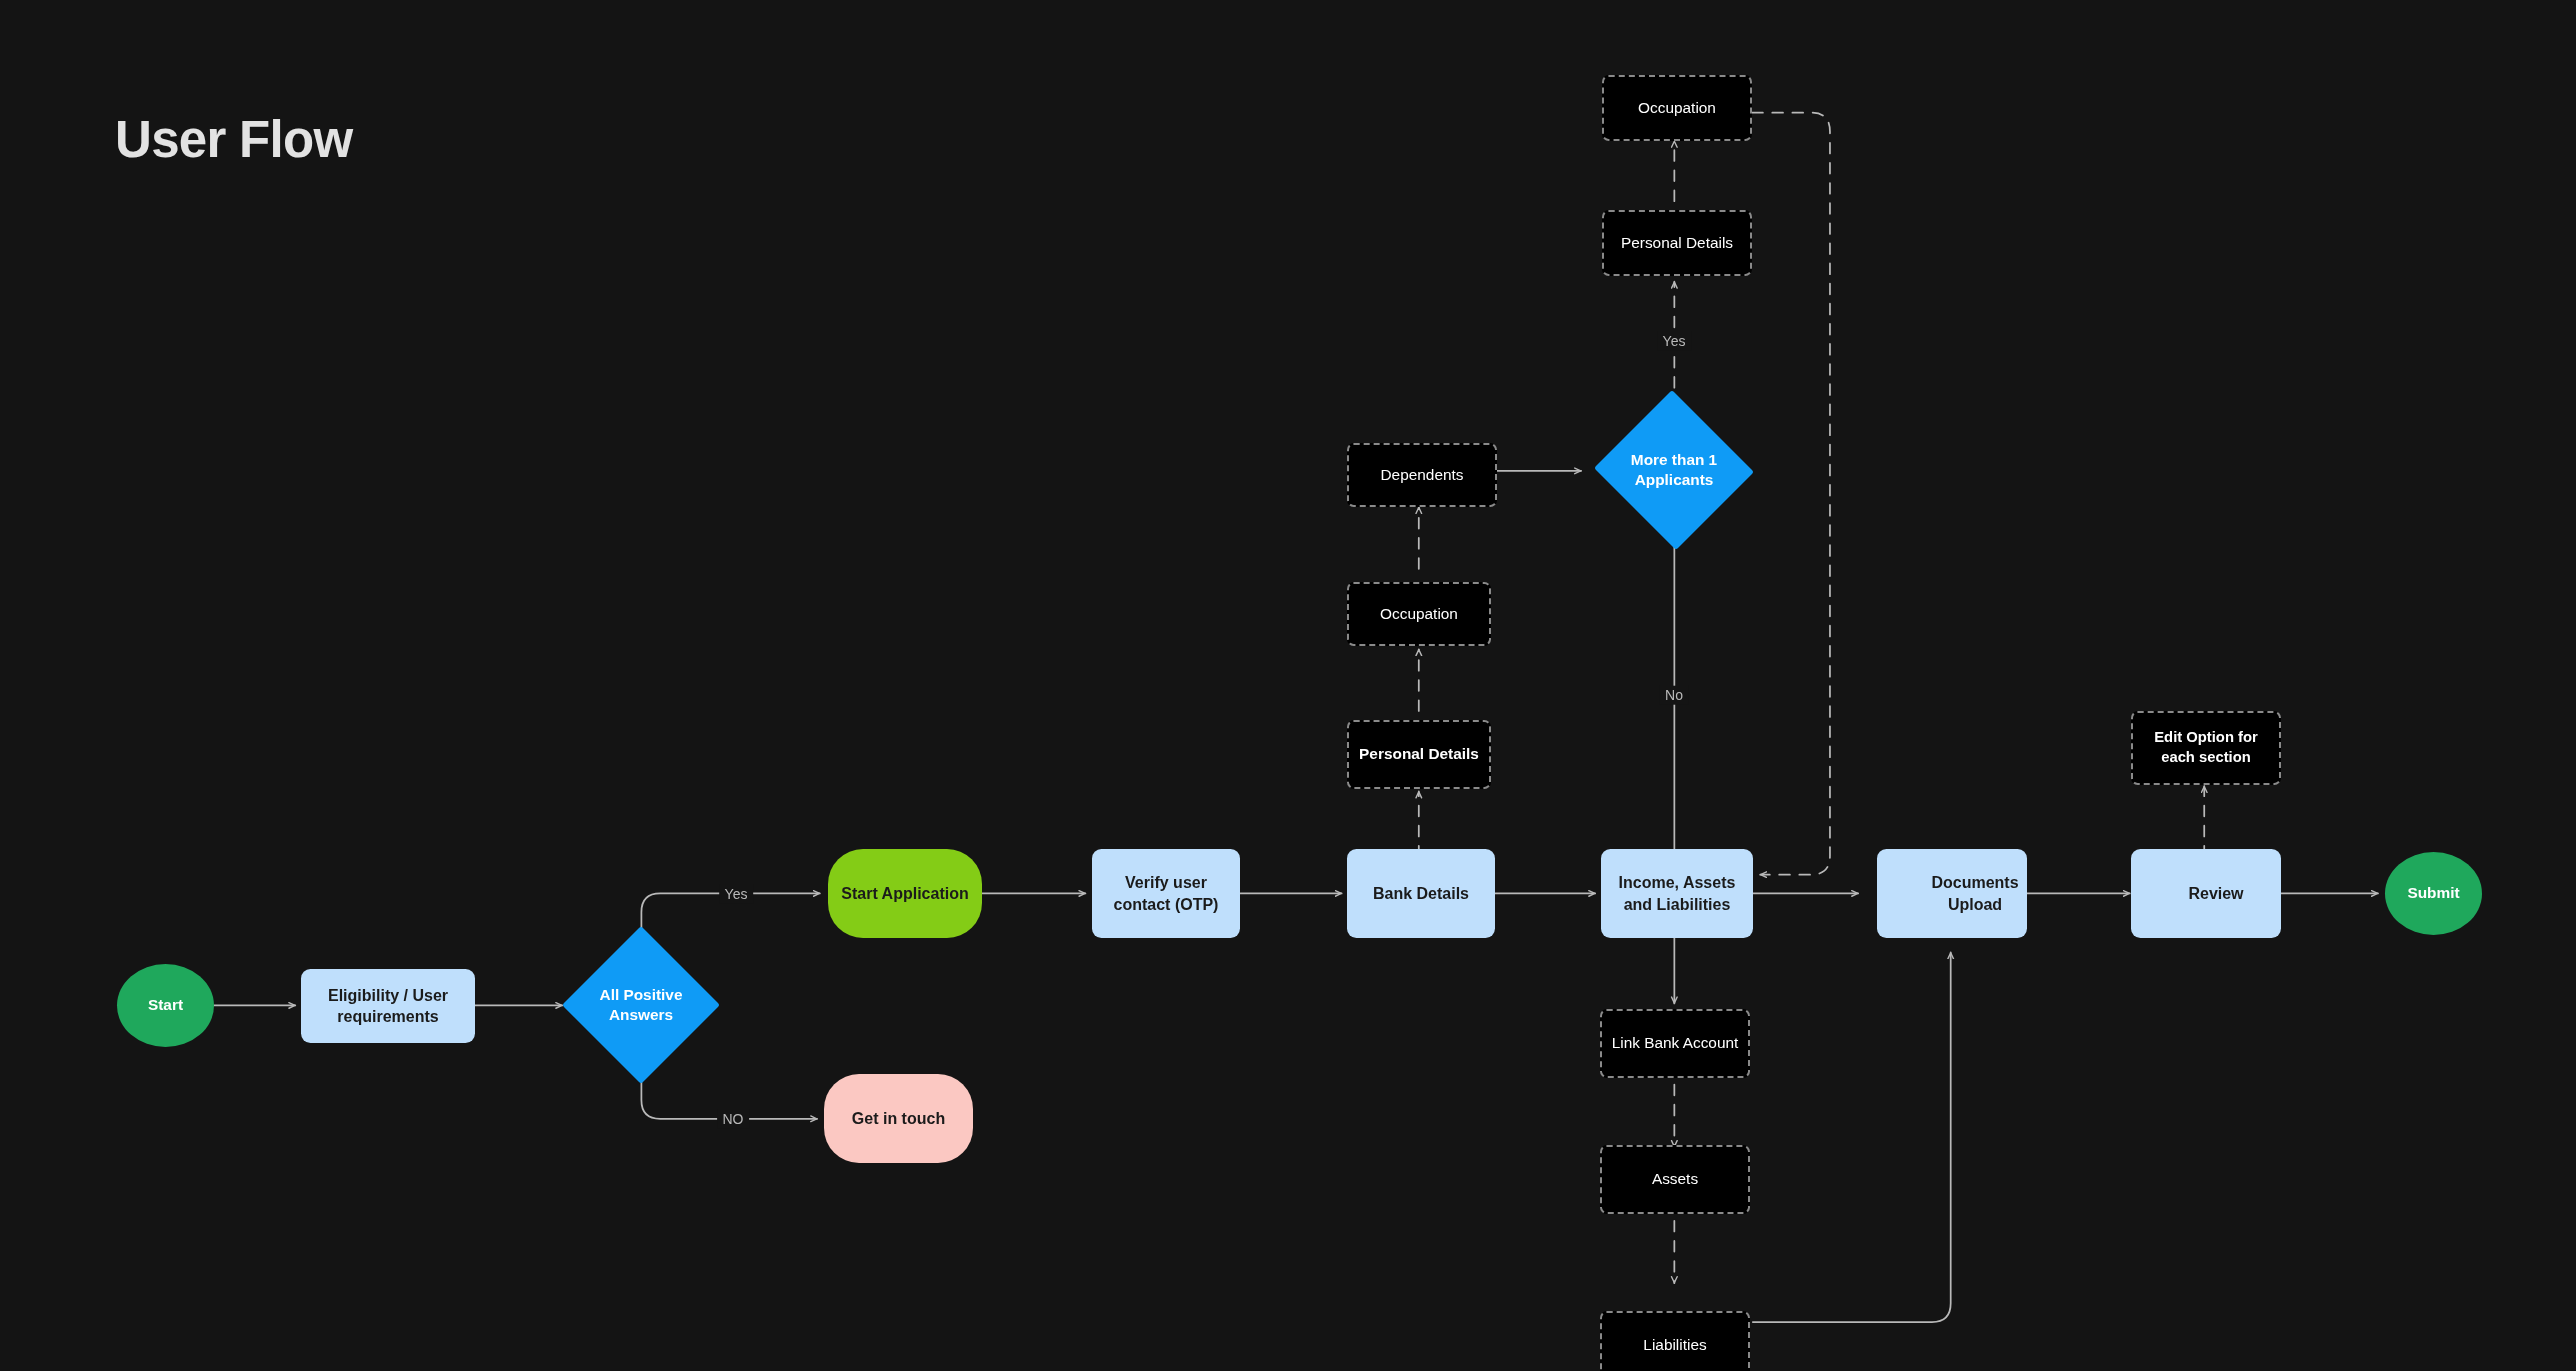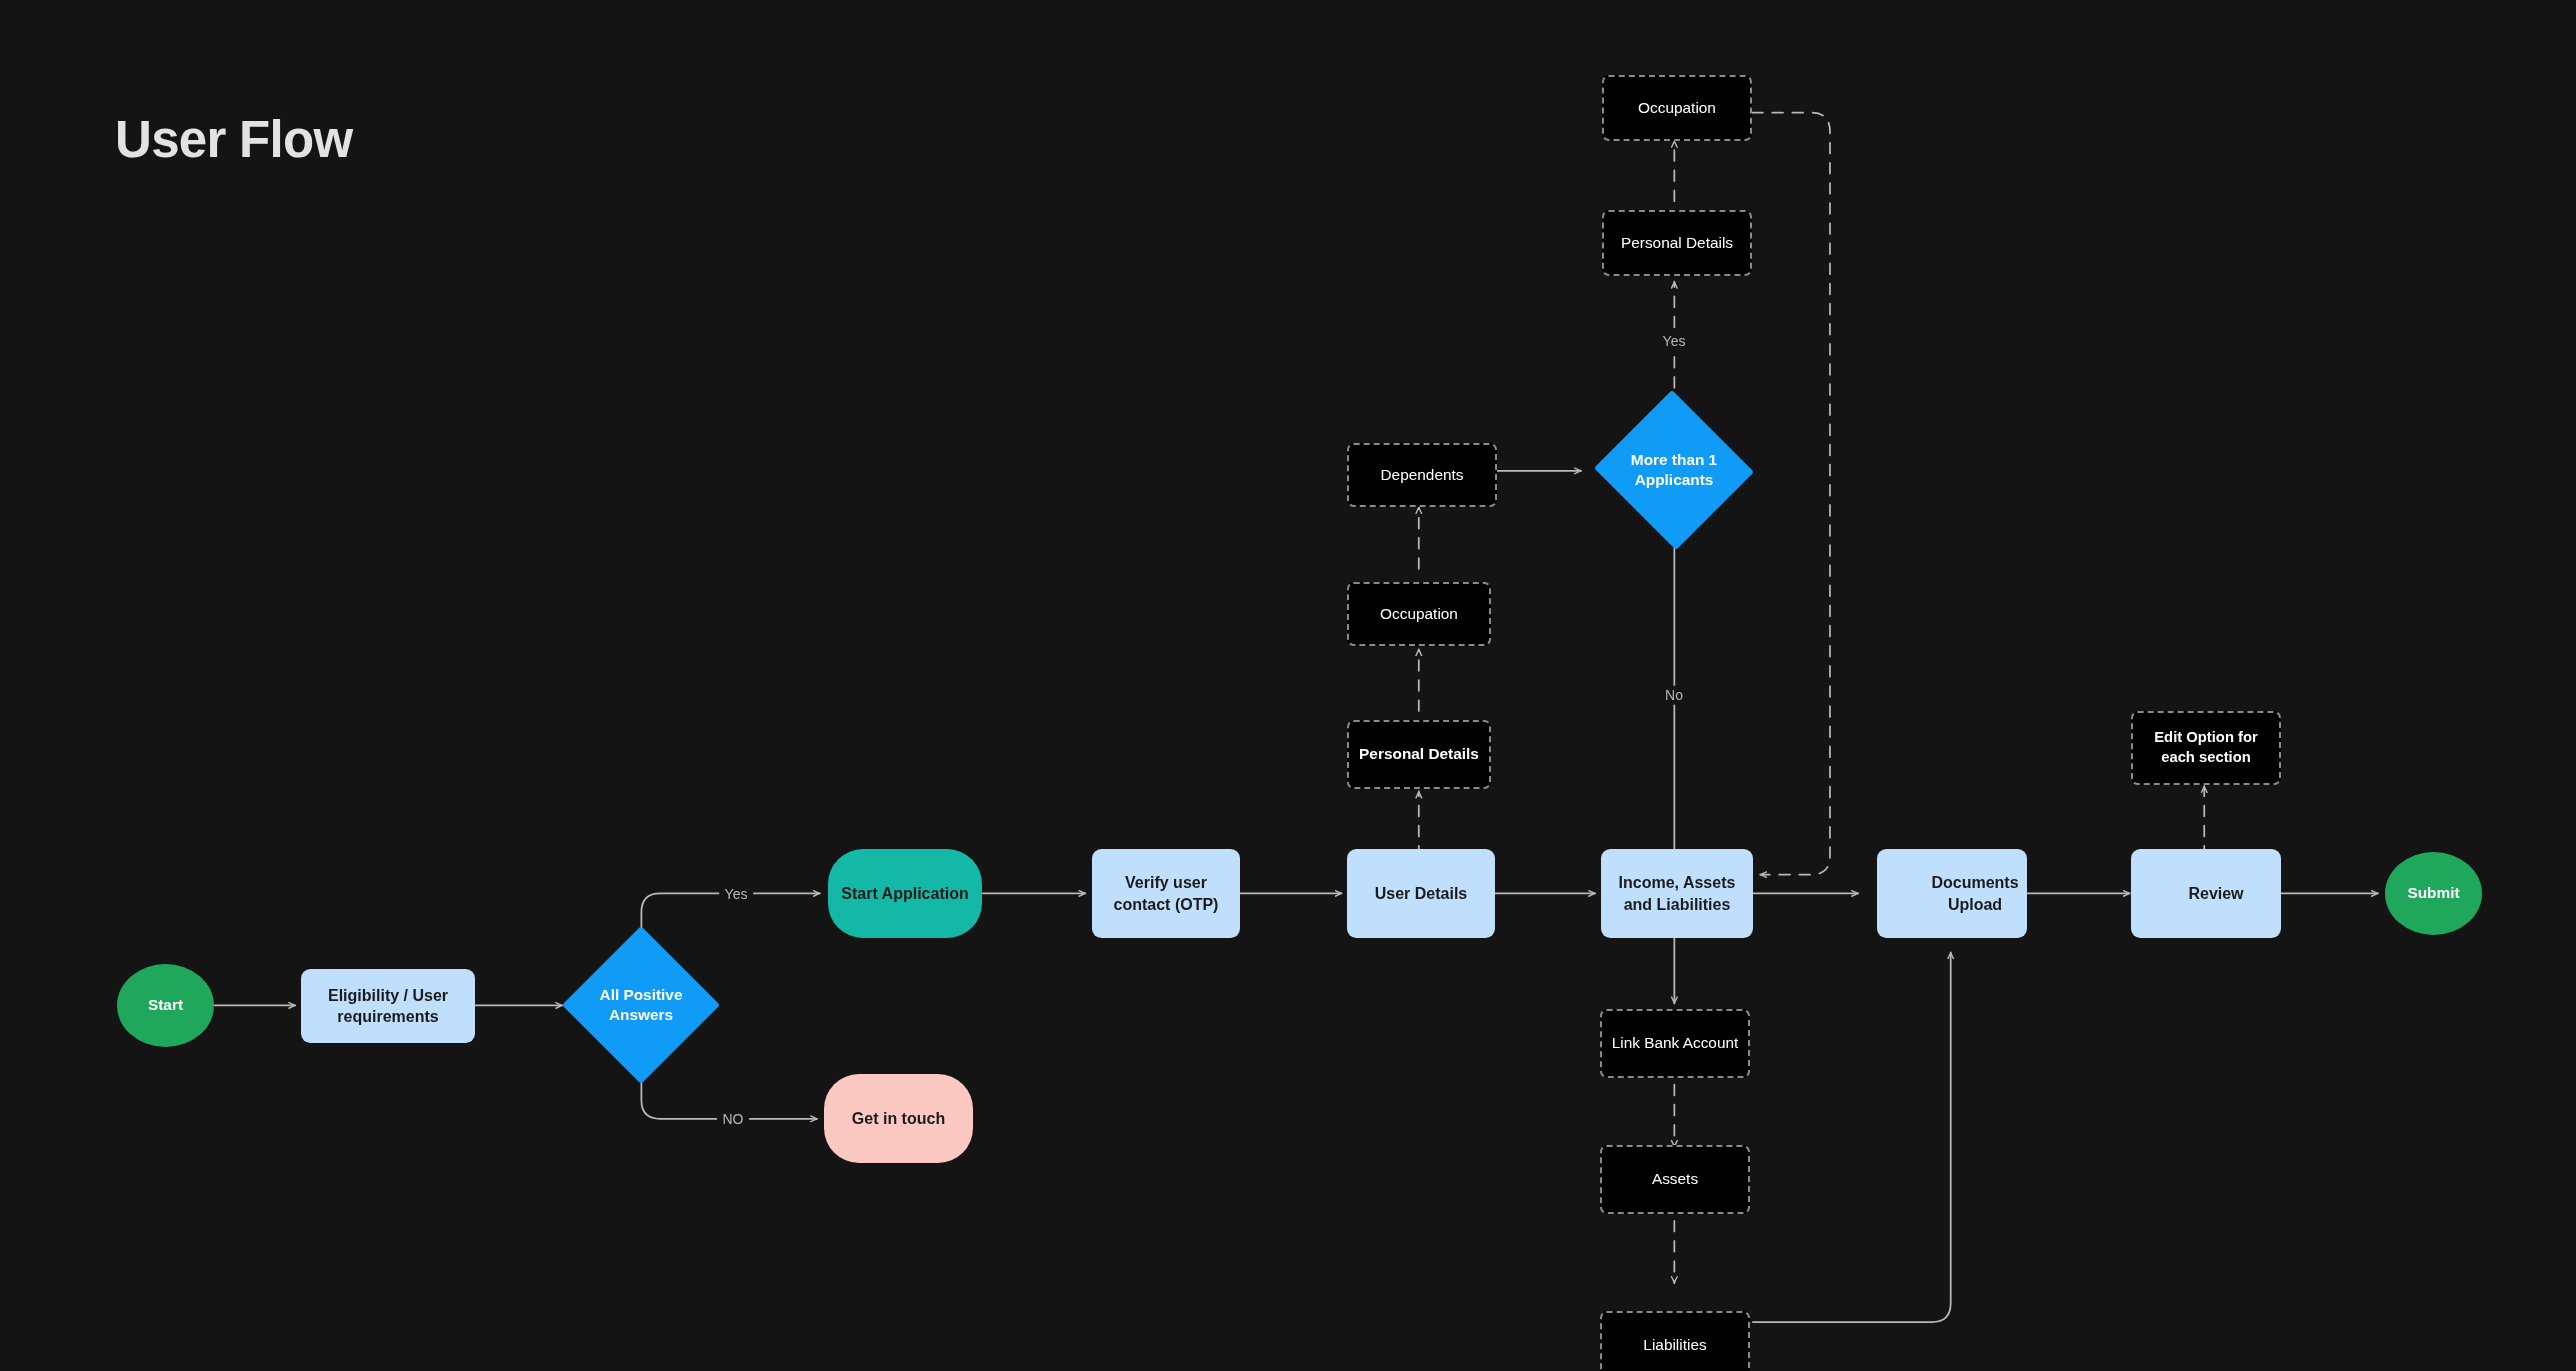--- a/index.html
+++ b/index.html
@@ -51,21 +51,21 @@
 
   
   .n-process {
     background: #bfdffc;
     color: #1b1b1b;
     font-weight: 700;
     border-radius: 9.4px;
   }
   
   .n-mint {
-    background: #14b8a6;
+    background: #84cc16;
     color: #1b1b1b;
     font-weight: 700;
     border-radius: 35px;
   }
   
   .n-pink {
     background: #fbc8c2;
     color: #1b1b1b;
     font-weight: 700;
     border-radius: 35px;
@@ -205,21 +205,21 @@
 
   <div class="node n-pink" style="left:824px; top:1074px; width:149px; height:89px; font-size:16px;">
     <span class="node-label">Get in touch</span>
   </div>
 
   <div class="node n-process" style="left:1092px; top:849px; width:148px; height:89px; font-size:16px;">
     <span class="node-label">Verify user contact (OTP)</span>
   </div>
 
   <div class="node n-process" style="left:1347px; top:849px; width:148px; height:89px; font-size:16px;">
-    <span class="node-label">User Details</span>
+    <span class="node-label">Bank Details</span>
   </div>
 
   <div class="node n-dashed bold" style="left:1347px; top:720px; width:144px; height:69px; font-size:15.4px;">
     <span class="node-label">Personal Details</span>
   </div>
 
   <div class="node n-dashed" style="left:1347px; top:582px; width:144px; height:64px; font-size:15.4px;">
     <span class="node-label">Occupation</span>
   </div>
 

